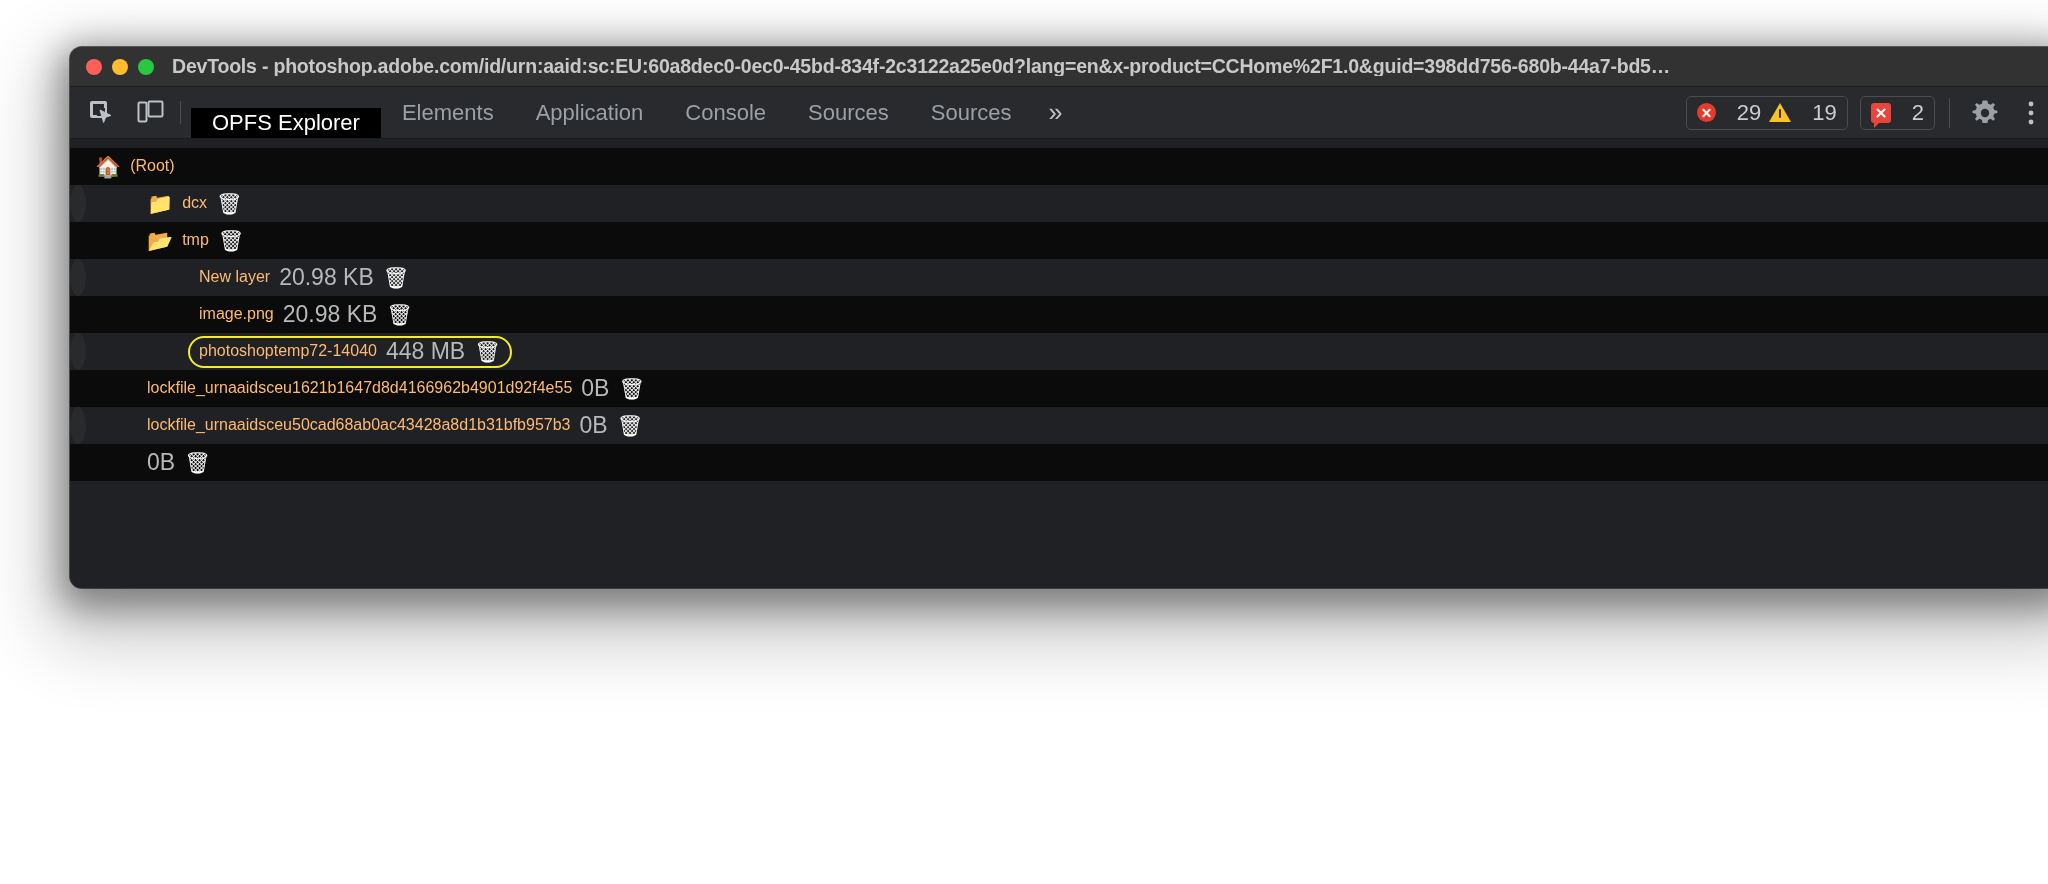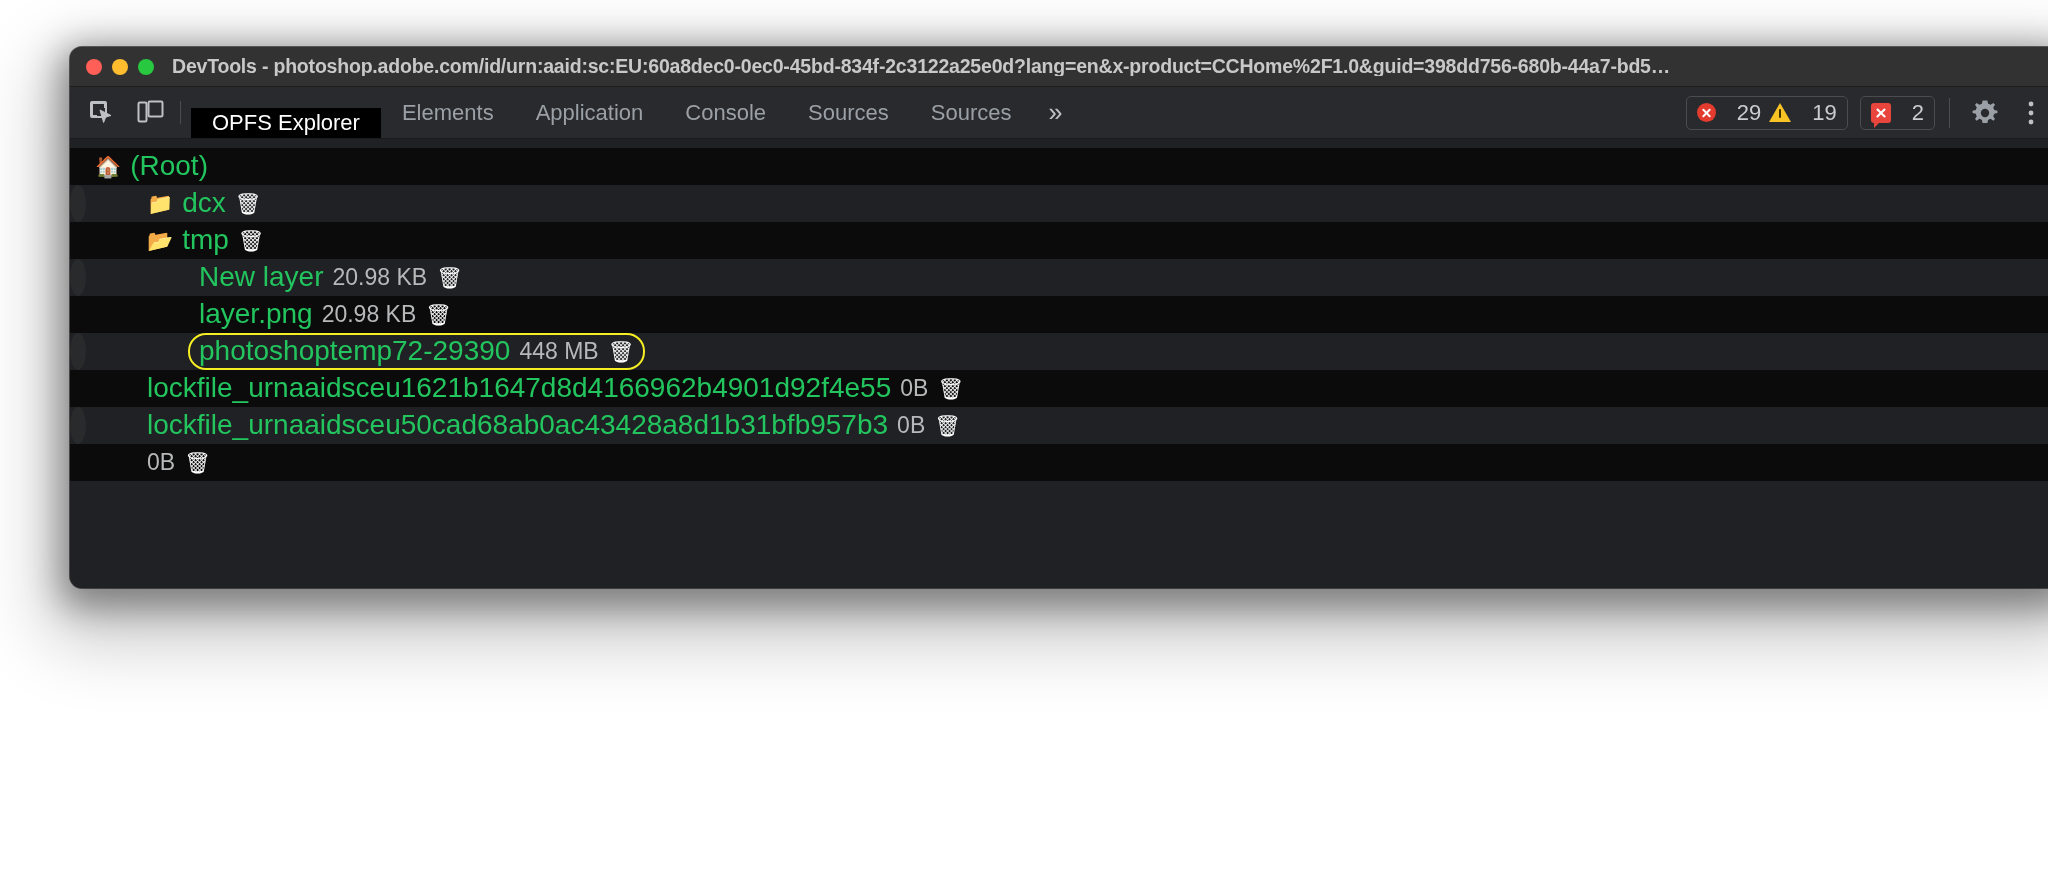--- a/index.html
+++ b/index.html
@@ -282,22 +282,22 @@
   }
 
   .emoji {
     font-size: 21px;
     line-height: 1;
     display: inline-block;
     flex: 0 0 auto;
   }
 
   .name {
-    color: #22c55e;
-    font-size: 28px;
+    color: #fdba74;
+    font-size: 16px;
   }
   .size {
     color: #b6b8ba;
     font-size: 23px;
   }
 
   .indent-0 { margin-left: 0px; }
   .indent-1 { margin-left: 52px; }
   .indent-2 { margin-left: 104px; }
 
@@ -450,29 +450,29 @@
       <div class="row light">
         <div class="row-inner indent-2">
           <span class="name">New layer</span>
           <span class="size">20.98 KB</span>
           <span class="emoji">🗑</span>
         </div>
       </div>
 
       <div class="row dark">
         <div class="row-inner indent-2">
-          <span class="name">layer.png</span>
+          <span class="name">image.png</span>
           <span class="size">20.98 KB</span>
           <span class="emoji">🗑</span>
         </div>
       </div>
 
       <div class="row light">
         <div class="row-inner indent-2 highlight">
-          <span class="name">photoshoptemp72-29390</span>
+          <span class="name">photoshoptemp72-14040</span>
           <span class="size">448 MB</span>
           <span class="emoji">🗑</span>
         </div>
       </div>
 
       <div class="row dark">
         <div class="row-inner indent-1">
           <span class="name">lockfile_urnaaidsceu1621b1647d8d4166962b4901d92f4e55</span>
           <span class="size">0B</span>
           <span class="emoji">🗑</span>

